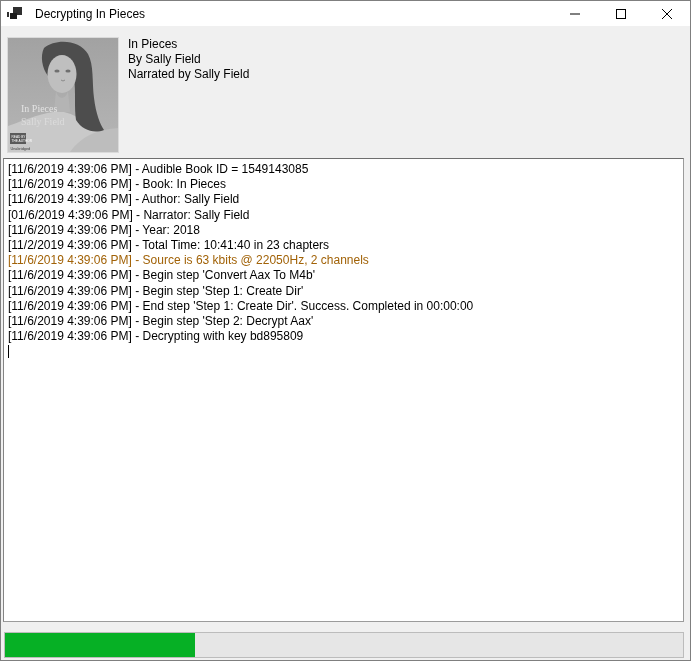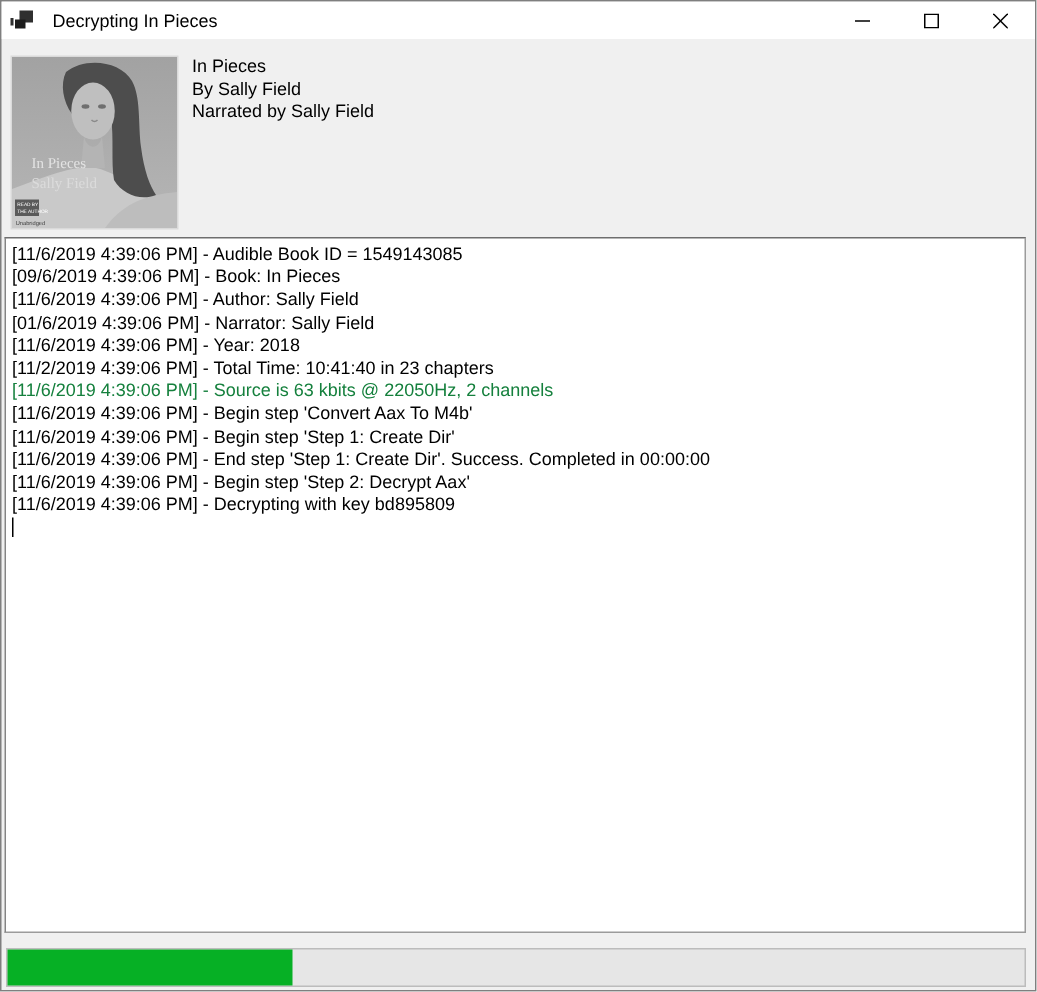--- a/index.html
+++ b/index.html
@@ -174,26 +174,26 @@
 
   <div class="book-info">
     <div>In Pieces</div>
     <div>By Sally Field</div>
     <div>Narrated by Sally Field</div>
   </div>
 
   <div class="log-box">
     <div>
         <div class="log-line">[11/6/2019 4:39:06 PM] - Audible Book ID = 1549143085</div>
-        <div class="log-line">[09/6/2019 4:39:06 PM] - Book: In Pieces</div>
+        <div class="log-line">[11/6/2019 4:39:06 PM] - Book: In Pieces</div>
         <div class="log-line">[11/6/2019 4:39:06 PM] - Author: Sally Field</div>
         <div class="log-line">[01/6/2019 4:39:06 PM] - Narrator: Sally Field</div>
         <div class="log-line">[11/6/2019 4:39:06 PM] - Year: 2018</div>
         <div class="log-line">[11/2/2019 4:39:06 PM] - Total Time: 10:41:40 in 23 chapters</div>
-        <div class="log-line" style="color: #15803d;">[11/6/2019 4:39:06 PM] - Source is 63 kbits @ 22050Hz, 2 channels</div>
+        <div class="log-line" style="color: #a16207;">[11/6/2019 4:39:06 PM] - Source is 63 kbits @ 22050Hz, 2 channels</div>
         <div class="log-line">[11/6/2019 4:39:06 PM] - Begin step 'Convert Aax To M4b'</div>
         <div class="log-line">[11/6/2019 4:39:06 PM] - Begin step 'Step 1: Create Dir'</div>
         <div class="log-line">[11/6/2019 4:39:06 PM] - End step 'Step 1: Create Dir'. Success. Completed in 00:00:00</div>
         <div class="log-line">[11/6/2019 4:39:06 PM] - Begin step 'Step 2: Decrypt Aax'</div>
         <div class="log-line">[11/6/2019 4:39:06 PM] - Decrypting with key bd895809</div>
       </div>
     <div class="caret"></div>
   </div>
 
   <div class="progress-track">

